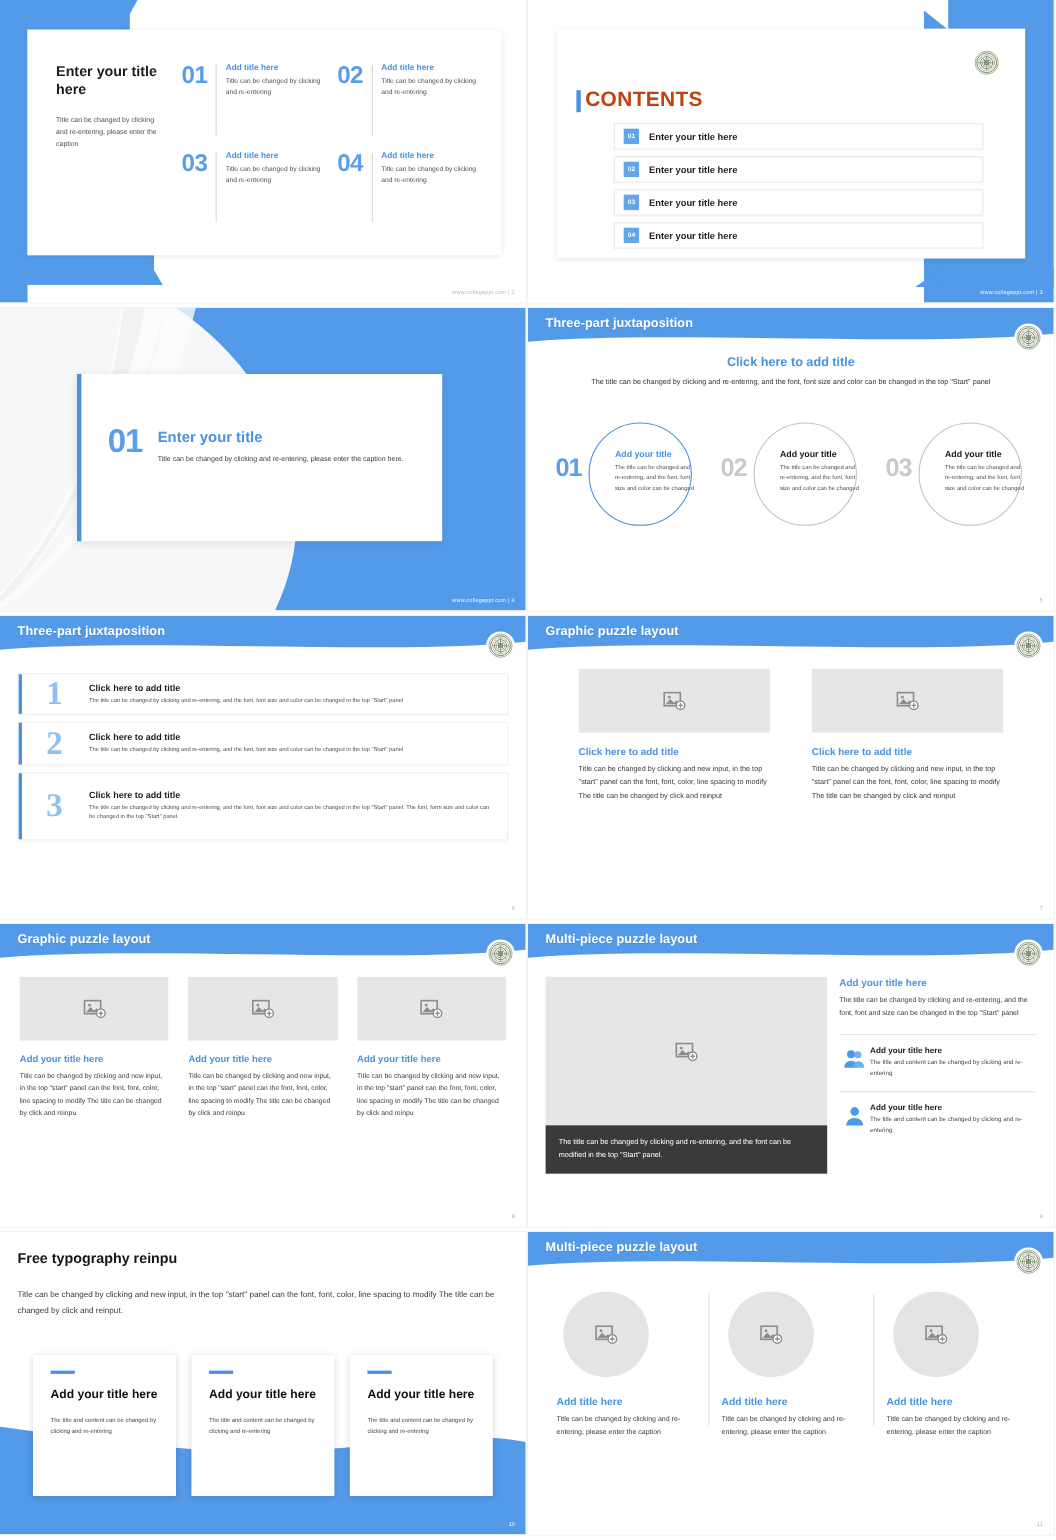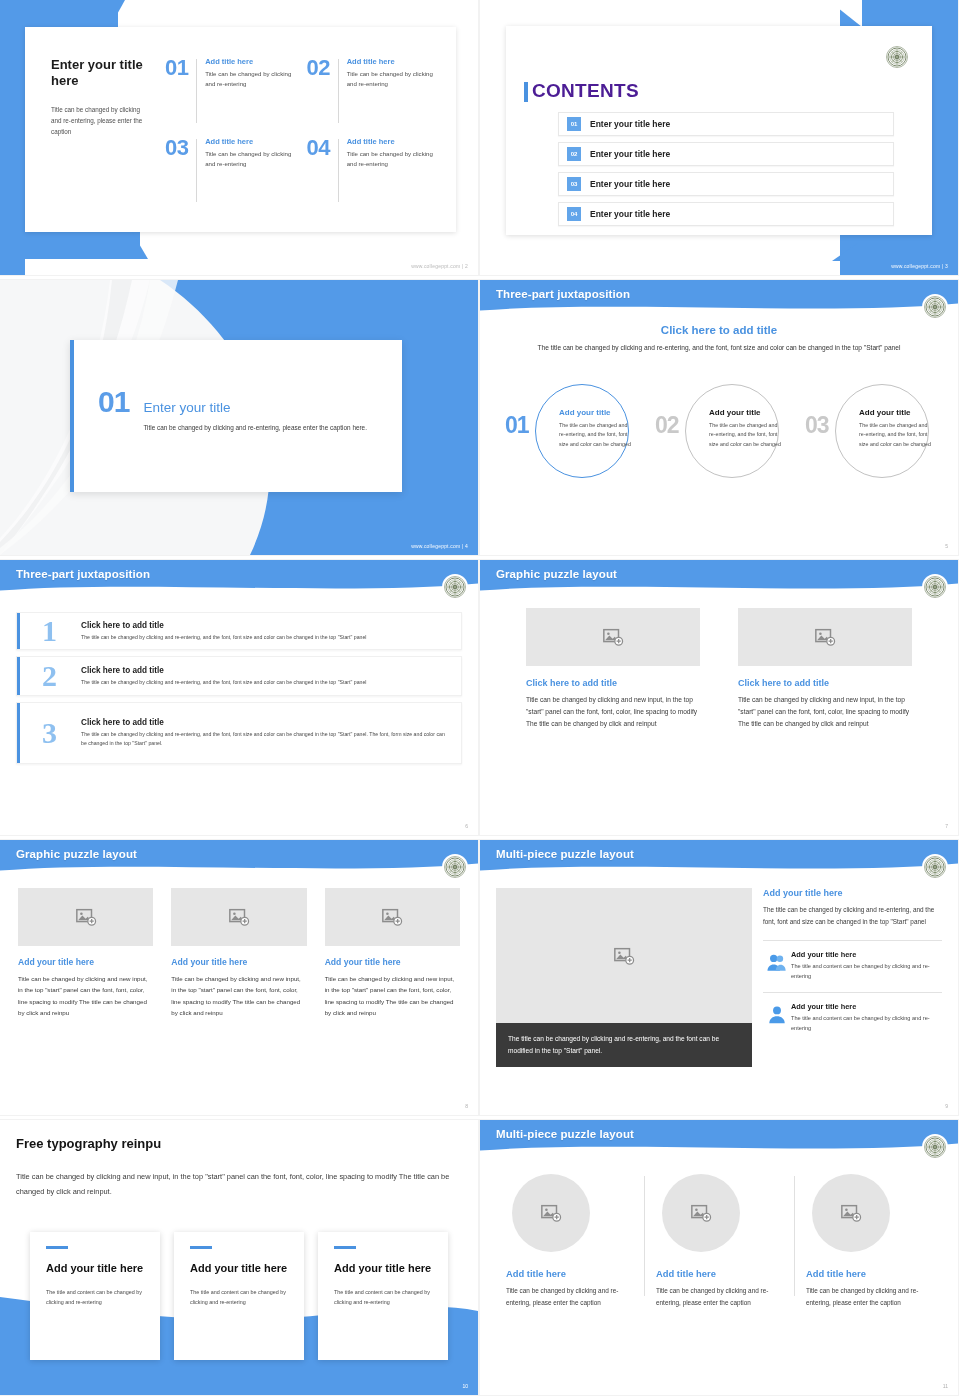--- a/index.html
+++ b/index.html
@@ -85,21 +85,21 @@
   .s1-txt .t{ font-size:7.5px; font-weight:bold; color:#4a92e0; }
   .s1-txt .d{ font-size:6.1px; color:#4f4f4f; line-height:1.7; margin-top:3px;}
   .s2-right{ position:absolute; right:0; top:0; width:118px; height:275px; background:#539ae8;}
   .s2-topnotch{ position:absolute; right:96px; top:0; width:0;height:0;
      border-top:27px solid #ffffff; border-left:34px solid transparent; }
   .s2-card{
     position:absolute; left:26px; top:26px; right:26px; bottom:40px;
     background:#ffffff; box-shadow:0 1px 5px rgba(0,0,0,.14);
   }
   .s2-tick{ position:absolute; left:18px; top:56px; width:4px; height:20px; background:#4a92e0;}
-  .s2-title{ position:absolute; left:26px; top:54px; font-size:19px; font-weight:bold; color:#4c1d95; letter-spacing:.3px;}
+  .s2-title{ position:absolute; left:26px; top:54px; font-size:19px; font-weight:bold; color:#c2410c; letter-spacing:.3px;}
   .s2-list{ position:absolute; left:52px; top:86px; right:38px; }
   .s2-row{
     height:24px; border:1px solid #e8e8e8; background:#fff;
     display:flex; align-items:center; margin-bottom:6px;
     box-shadow:0 1px 1px rgba(0,0,0,.03);
   }
   .s2-badge{
     width:14px;height:14px;background:#62a5ea;color:#fff;
     font-size:6px; font-weight:bold;
     display:flex;align-items:center;justify-content:center;
@@ -114,21 +114,21 @@
   .s3-bg{ position:absolute; inset:0; background:#f6f7f8; }
   .s3-swoosh{ position:absolute; inset:0; }
   .s3-card{
     position:absolute; left:70px; top:60px; width:332px; height:152px;
     background:#ffffff; box-shadow:0 2px 8px rgba(0,0,0,.12);
   }
   .s3-bar{ position:absolute; left:0; top:0; width:4px; height:100%; background:#4a92e0;}
   .s3-row{ position:absolute; left:28px; top:48px; display:flex; align-items:flex-start;}
   .s3-num{ font-size:30px; font-weight:bold; color:#5b9de8; line-height:.9; letter-spacing:-1px;}
   .s3-txtwrap{ margin-left:14px; padding-top:2px;}
-  .s3-t{ font-size:13.5px; font-weight:normal; color:#4a92e0;margin-top:10px;}
+  .s3-t{ font-size:13.5px; font-weight:bold; color:#4a92e0;}
   .s3-d{ margin-top:7px; font-size:6.4px; color:#3a3a3a; line-height:1.8; max-width:232px;}
 
   
   .s4-h{ position:absolute; left:0; right:0; top:44px; text-align:center;
     font-size:11.5px; font-weight:bold; color:#4a92e0;}
   .s4-sub{ position:absolute; left:0; right:0; top:62px; text-align:center;
     font-size:6.6px; color:#333; line-height:1.8;}
   .s4-circles{ position:absolute; left:14px; right:14px; top:104px; display:flex; justify-content:space-around;}
   .s4-c{ position:relative; width:132px; height:96px; }
   .s4-ring{ position:absolute; left:32px; top:0; width:94px; height:94px; border-radius:50%;

